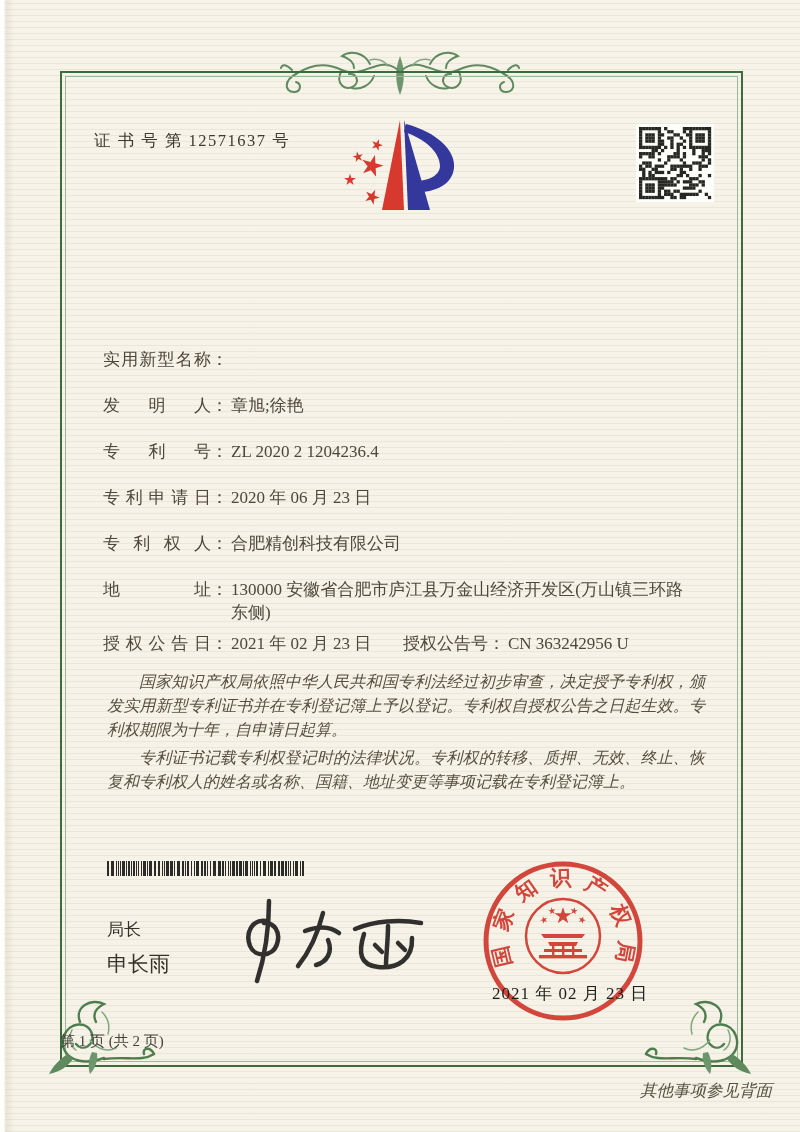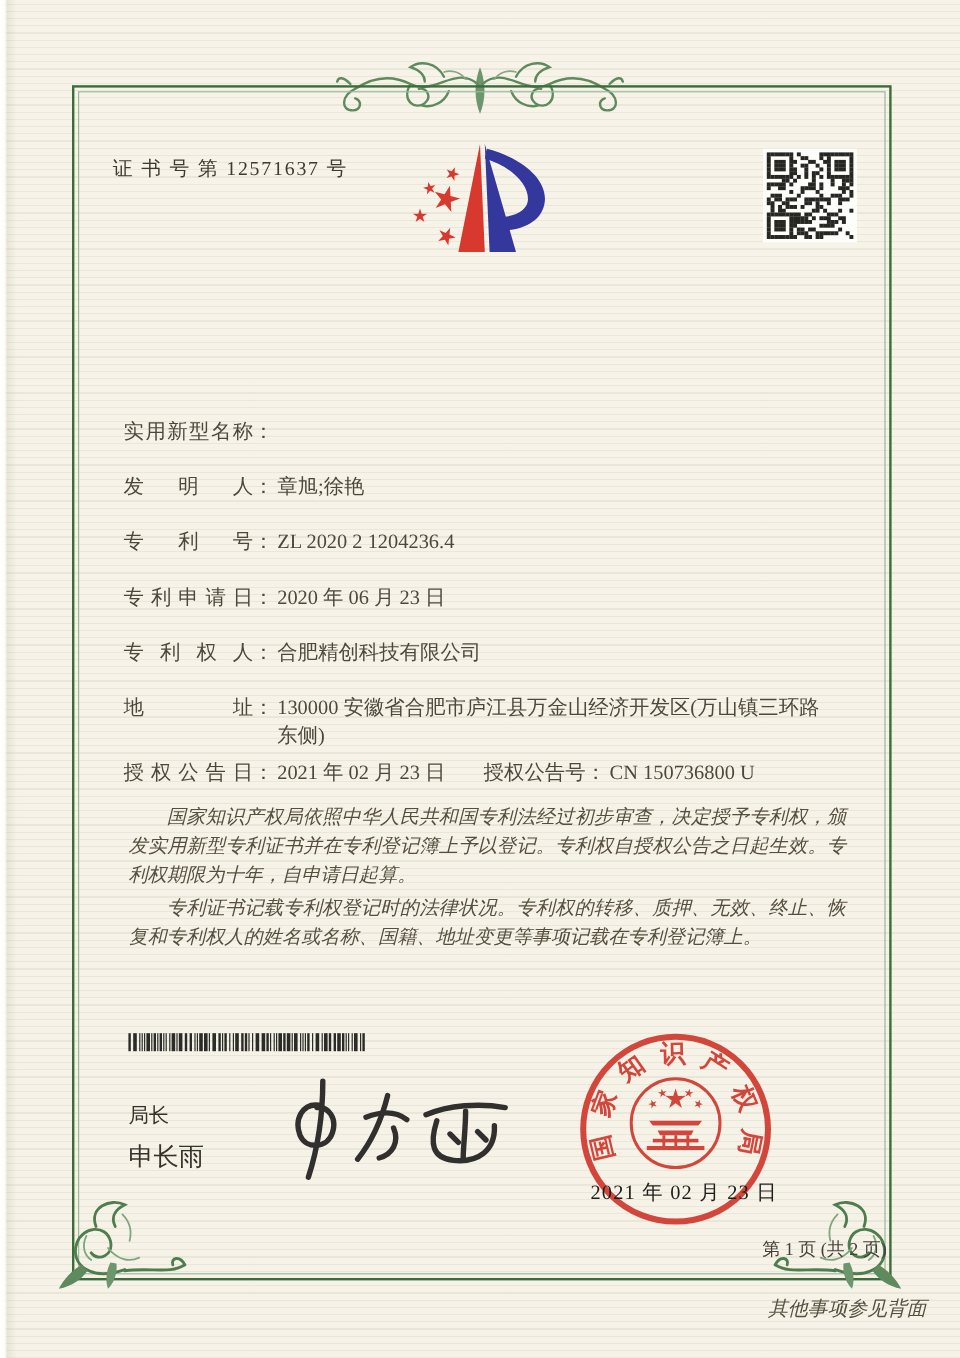--- a/index.html
+++ b/index.html
@@ -22,21 +22,21 @@
   .frow-addr{margin-bottom:8px;}
   .paras{left:103px;top:666px;width:606px;font-size:16px;line-height:24px;color:#564f3e;font-style:italic;text-align:justify;}
   .paras p{margin:4px;text-indent:2em;}
   .barcode{left:107px;top:861px;width:202px;height:15px;display:flex;align-items:stretch;}
   .barcode span{display:block;height:100%;background:#2b2b28;}
   .director-title{left:107px;top:918px;font-size:17px;color:#34322c;font-family:"Liberation Sans","DejaVu Sans",sans-serif;}
   .director-name{left:107px;top:950px;font-size:21px;color:#34322c;font-family:"Liberation Sans","DejaVu Sans",sans-serif;}
   .signature{left:228px;top:893px;}
   .seal{left:478px;top:856px;opacity:.93;}
   .seal-date{left:492px;top:982px;font-size:17px;letter-spacing:1px;color:#1d1d1b;}
-  .pageno{left:60px;top:1032px;width:679px;text-align:right;font-size:15px;color:#45413a;}
+  .pageno{left:60px;top:1032px;width:679px;text-align:left;font-size:15px;color:#45413a;}
   .backnote{left:12px;top:1080px;width:760px;text-align:right;font-size:16.5px;font-style:italic;color:#55503f;}
   .topflourish{left:280px;top:40px;}
   .corner-l{left:46px;top:996px;}
   .corner-r{left:644px;top:996px;}
   .logo{left:330px;top:110px;}
   .qr{left:636px;top:124px;background:#fdfdfb;}
 </style>
 </head>
 <body>
 
@@ -396,21 +396,21 @@
       <span class="flabel">地址</span>
         <span class="fcolon">：</span>
         <span class="fval">130000 安徽省合肥市庐江县万金山经济开发区(万山镇三环路东侧)</span>
     </div>
     <div class="frow">
       <span class="flabel">授权公告日</span>
         <span class="fcolon">：</span>
         <span class="fval fval-fixed">2021 年 02 月 23 日</span>
         <span>授权公告号</span>
         <span class="fcolon">：</span>
-        <span class="fval">CN 150736800 U</span>
+        <span class="fval">CN 363242956 U</span>
     </div>
   </div>
 
   <div class="abs paras">
     <p>国家知识产权局依照中华人民共和国专利法经过初步审查，决定授予专利权，颁发实用新型专利证书并在专利登记簿上予以登记。专利权自授权公告之日起生效。专利权期限为十年，自申请日起算。</p>
     <p>专利证书记载专利权登记时的法律状况。专利权的转移、质押、无效、终止、恢复和专利权人的姓名或名称、国籍、地址变更等事项记载在专利登记簿上。</p>
   </div>
 
   <div class="abs barcode">
       <span style="width:2px;margin-right:2px"></span>

